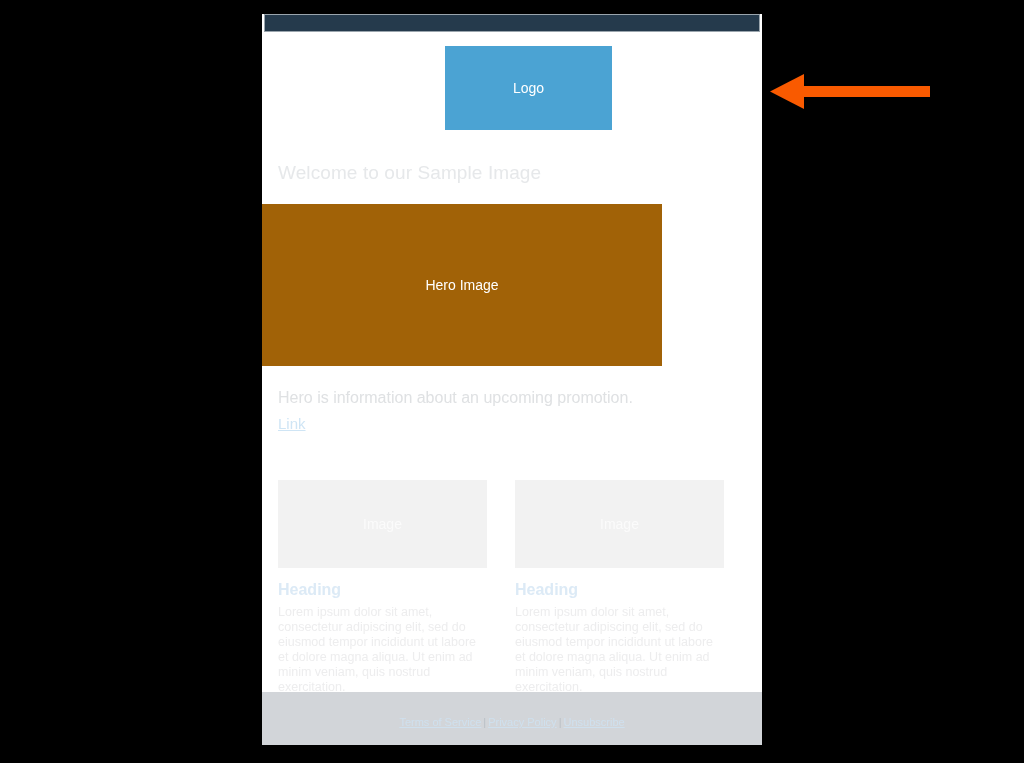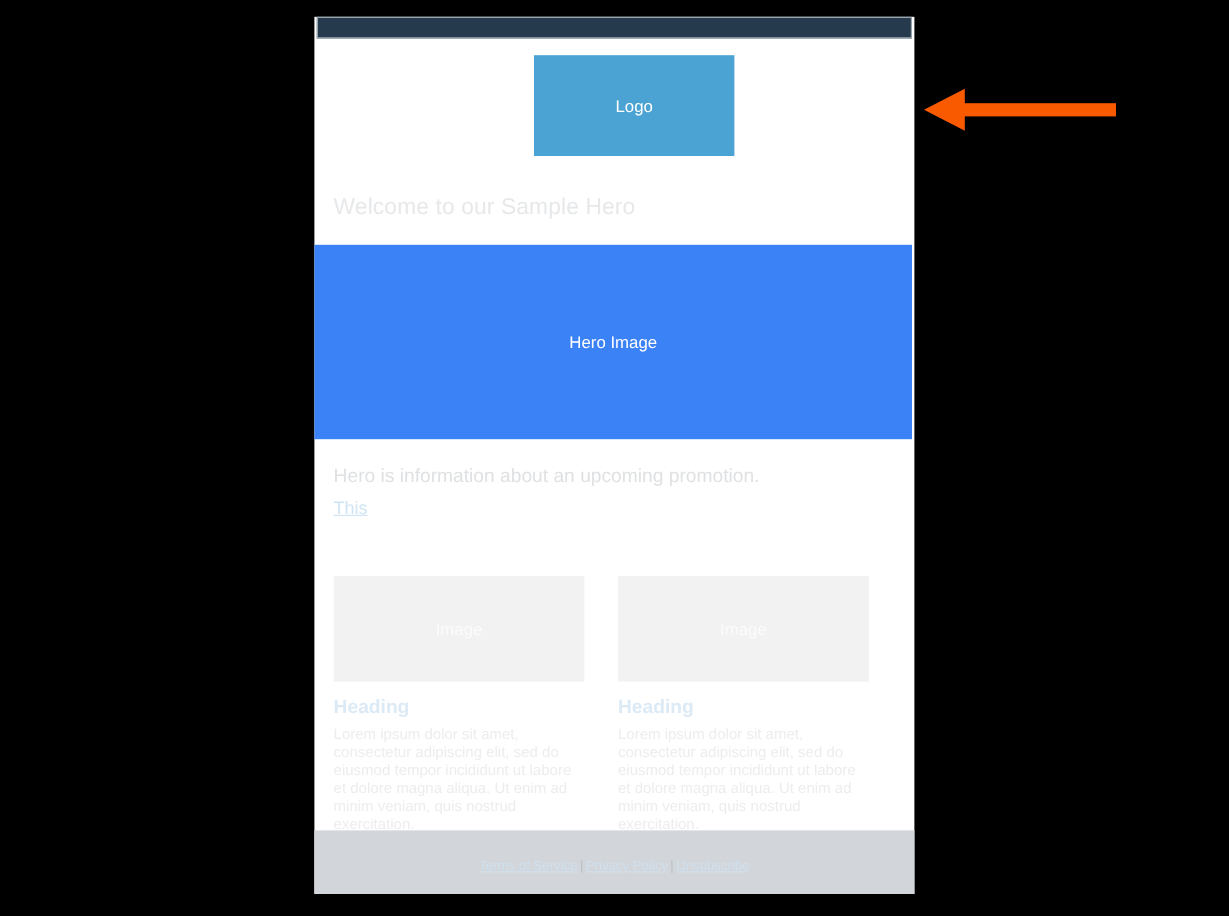--- a/index.html
+++ b/index.html
@@ -62,23 +62,23 @@
     color: #e6e8ea;
     white-space: nowrap;
     letter-spacing: 0.1px;
   }
 
   
   #hero-image {
     position: absolute;
     left: 0px;
     top: 190px;
-    width: 498px;
+    width: 400px;
     height: 162px;
-    background: #3b82f6;
+    background: #a16207;
     color: #ffffff;
     font-size: 14px;
     display: flex;
     align-items: center;
     justify-content: center;
   }
 
   
   #promo-text {
     position: absolute;
@@ -169,28 +169,28 @@
 <body>
 
 <div id="email-canvas">
 
   <div id="top-bar"></div>
 
   <div id="logo-block">
     <span>Logo</span>
   </div>
 
-  <div id="welcome-heading">Welcome to our Sample Hero</div>
+  <div id="welcome-heading">Welcome to our Sample Image</div>
 
   <div id="hero-image">
     <span>Hero Image</span>
   </div>
 
   <div id="promo-text">Hero is information about an upcoming promotion.</div>
-  <a id="promo-link">This</a>
+  <a id="promo-link">Link</a>
 
   <div class="col" id="col-left">
     <div class="col-image">
       <span>Image</span>
     </div>
     <div class="col-heading">Heading</div>
     <div class="col-body">Lorem ipsum dolor sit amet, consectetur adipiscing elit, sed do eiusmod tempor incididunt ut labore et dolore magna aliqua. Ut enim ad minim veniam, quis nostrud exercitation.</div>
   </div>
 
   <div class="col" id="col-right">

